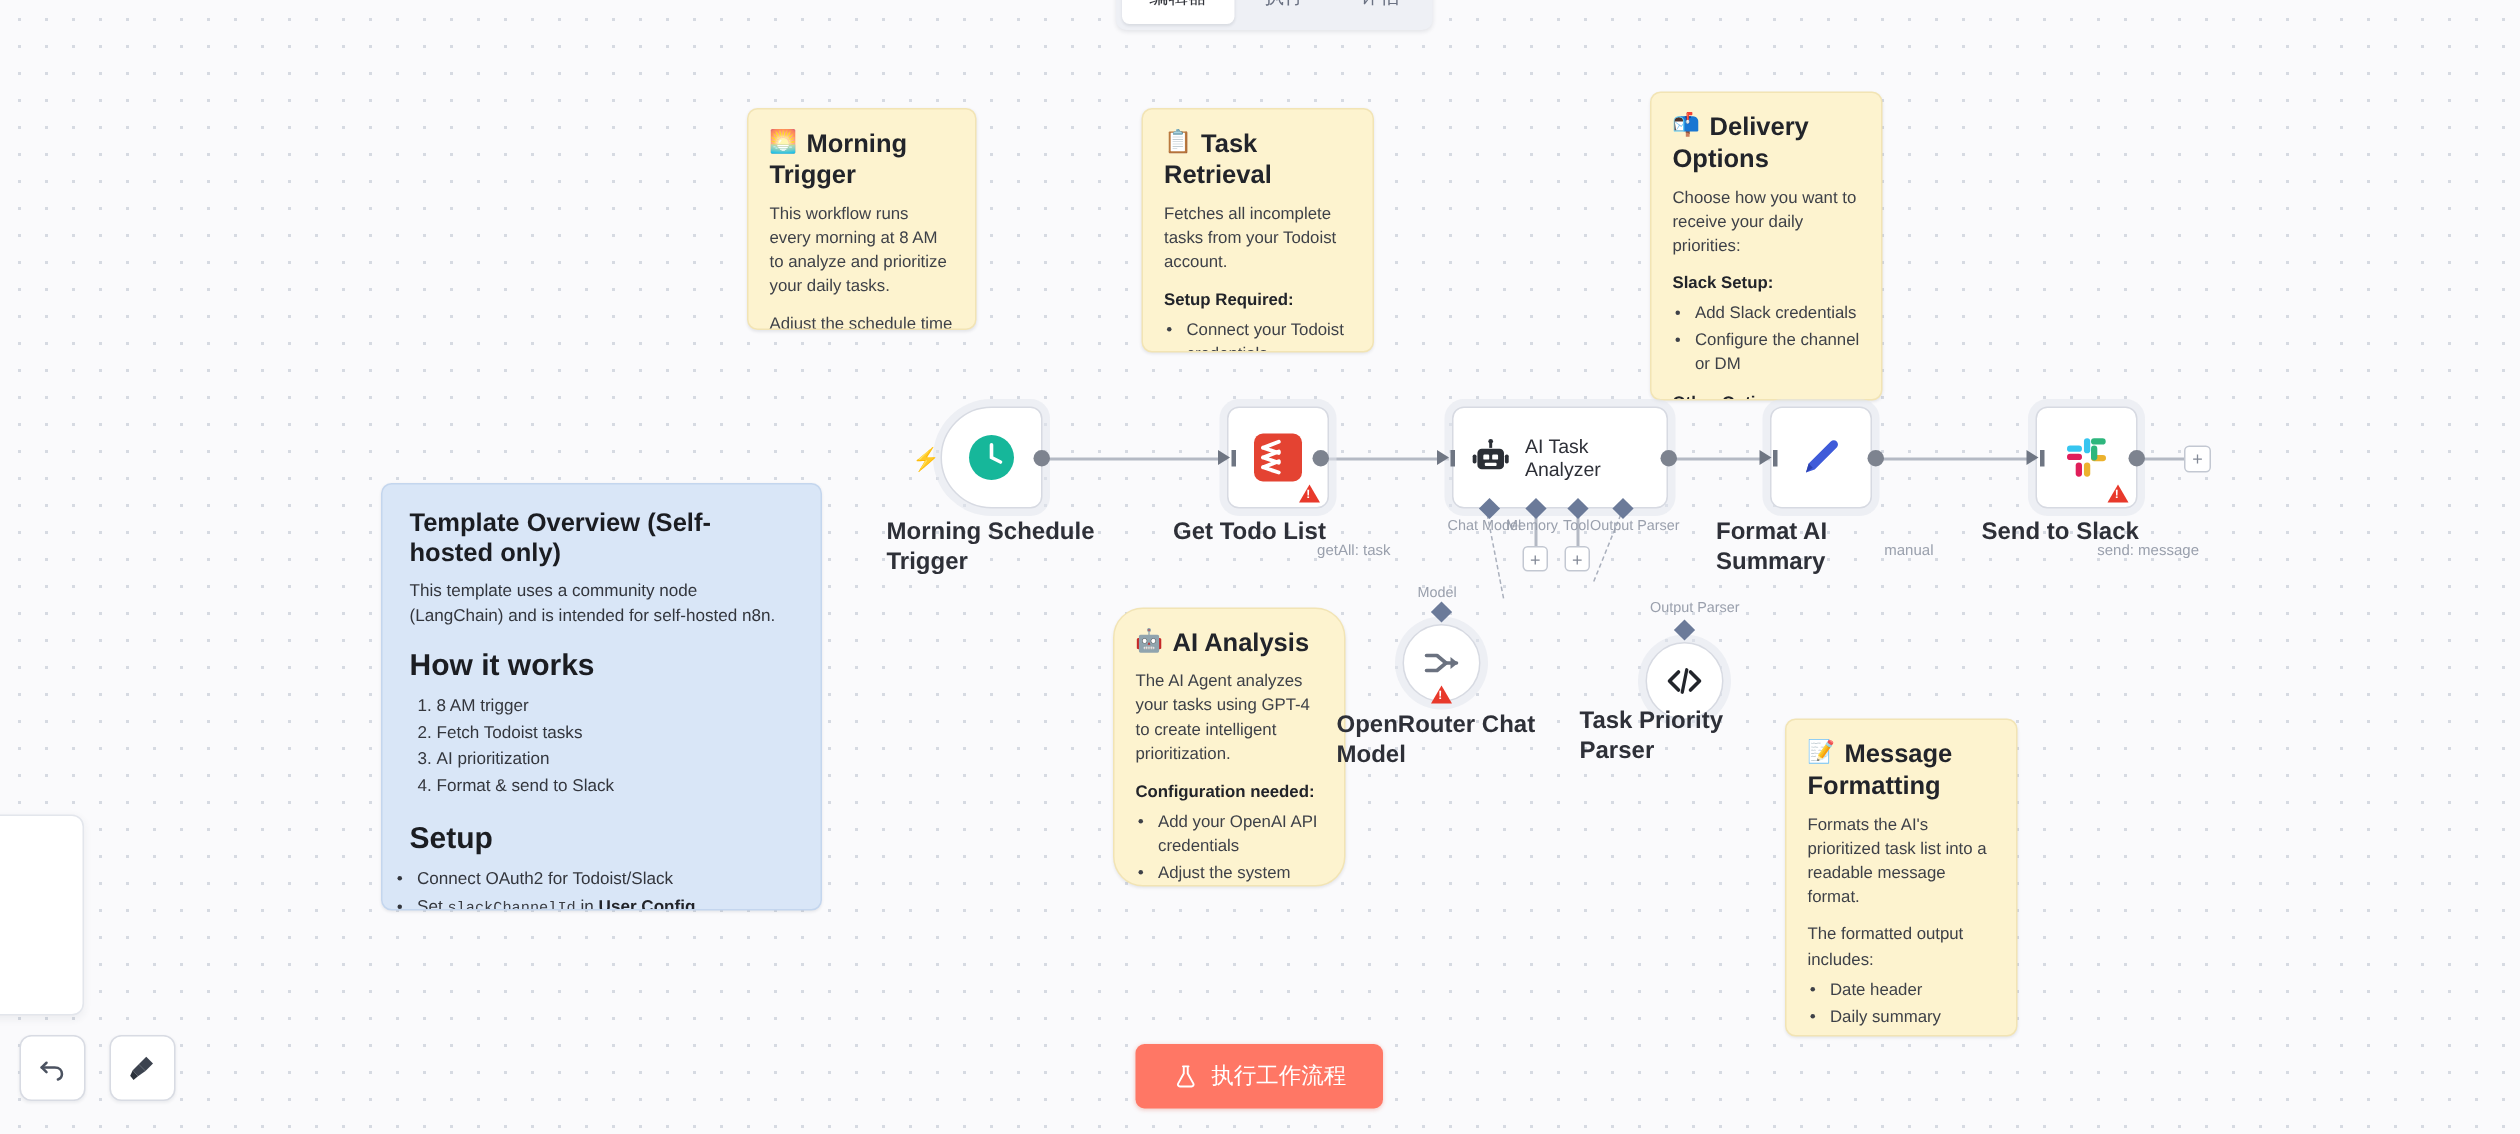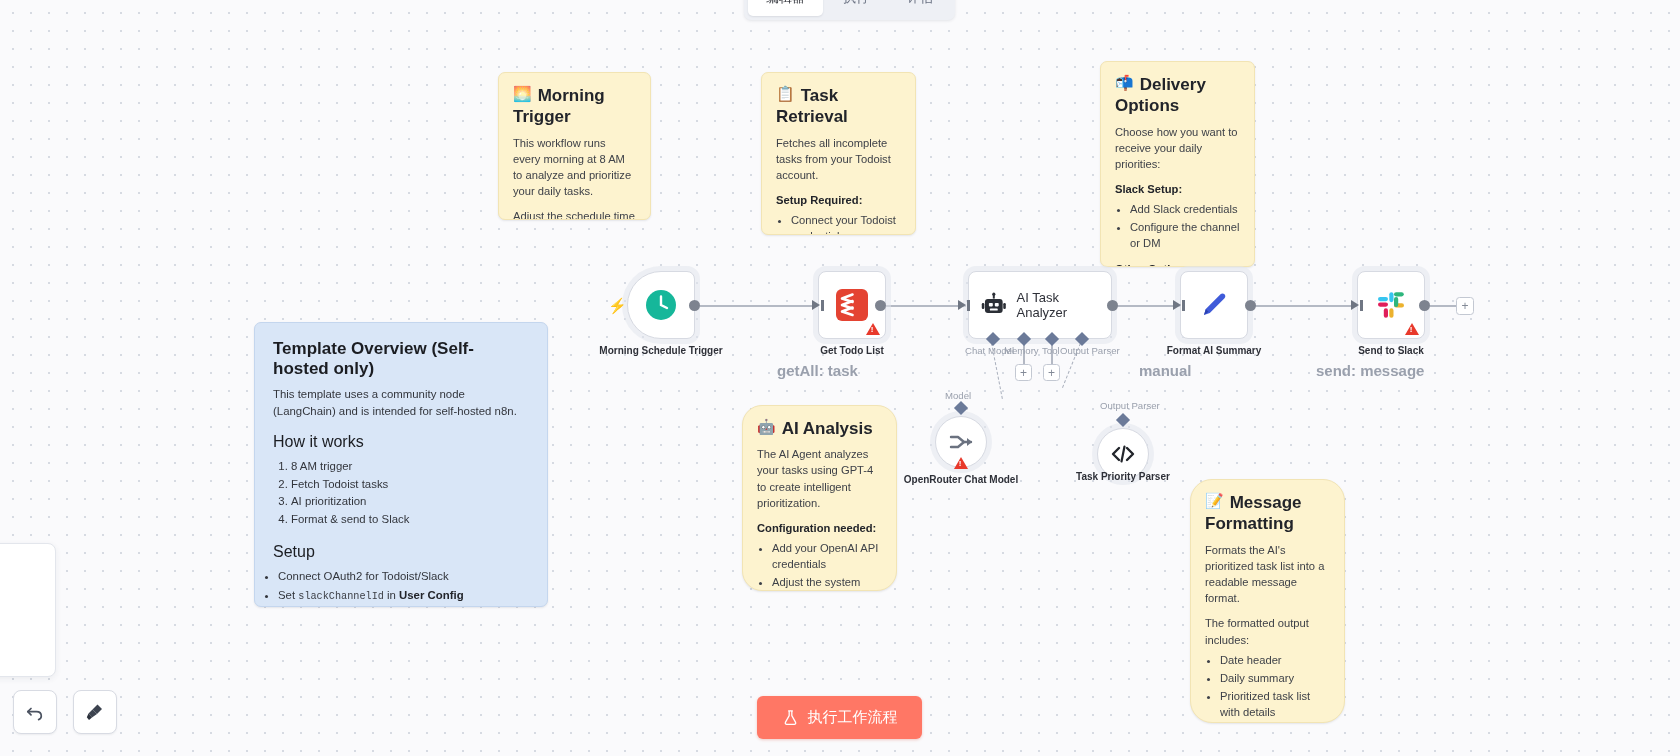--- a/index.html
+++ b/index.html
@@ -60,21 +60,21 @@
   .sticky b { font-weight: 700; color: #22242a; text-align: right; }
   .sticky ul { margin: 0 0 9px 15px; }
   .sticky ul li { font-size: 11.2px; line-height: 1.42; margin-bottom: 2px; color: #3e4148; }
 
   
   .sticky.blue {
     background: #d9e6f7;
     border: 1px solid #c4d6ee;
   }
   .sticky.blue h2 { font-size: 17px; font-weight: 700; color: #1b1d22; margin-bottom: 7px; }
-  .sticky.blue h3 { font-size: 16px; font-weight: 400; color: #1b1d22; margin: 14px 0 7px 0; }
+  .sticky.blue h3 { font-size: 20px; font-weight: 700; color: #1b1d22; margin: 14px 0 7px 0; }
   .sticky.blue p { font-size: 11.4px; color: #33363d; margin-bottom: 0; }
   .sticky.blue ol { margin: 0 0 0 18px; }
   .sticky.blue ol li, .sticky.blue ul li { font-size: 11.4px; line-height: 1.55; color: #33363d; }
   .sticky.blue ul { margin-left: 5px; }
   code.mono { font-family: "Liberation Mono", monospace; font-size: 10.2px; color: #3b3e45; }
 
   
   .node {
     position: absolute;
     width: 68px; height: 68px;
@@ -82,30 +82,30 @@
     border: 1.4px solid #d7dae2;
     border-radius: 8px;
     display: flex; align-items: center; justify-content: center;
     box-shadow: 0 0 0 5px rgba(226,229,236,.55);
     z-index: 10;
   }
   .node.trigger { border-radius: 34px 8px 8px 34px; }
   .node-label {
     position: absolute;
     top: 74px; left: 50%; transform: translateX(-50%);
-    width: 140px; text-align: center;
-    font-size: 10px; font-weight: 700; color: #2e3038;
+    width: 140px; 
+    font-size: 16px; font-weight: 700; color: #2e3038;
     line-height: 1.25;
     z-index: 11;
   }
   .node-sub {
     position: absolute;
     top: 50px; left: 50%; transform: translateX(-50%);
-    width: 150px; text-align: left;
-    font-size: 15px; color: #9aa0ad; font-weight: 700;
+    width: 150px; text-align: right;
+    font-size: 10px; color: #9aa0ad; font-weight: 400;
     z-index: 11;
   }
   .wide { width: 144px !important; }
   .wide .inner-row { display: flex; align-items: center; gap: 10px; padding-left: 12px; width: 100%; }
   .wide .node-title { font-size: 13px; color: #2e3038; font-weight: 400; }
 
   .warn {
     position: absolute; right: 5px; bottom: 3px;
     width: 0; height: 0;
     border-left: 7px solid transparent;
@@ -282,21 +282,21 @@
     </span>
     <p>The AI Agent analyzes your tasks using GPT-4 to create intelligent prioritization.</p>
     <p class="tight"><b>Configuration needed:</b></p>
     <ul>
       <li>Add your OpenAI API credentials</li>
       <li>Adjust the system prompt if you want different prioritization criteria</li>
 
     </ul>
   </div>
 
-  <div class="sticky" style="left:1190px; top:479px; width:155px; height:244px;border-radius:22px;">
+  <div class="sticky" style="left:1190px; top:479px; width:155px; height:212px;">
     <span class="st-head">
       <span class="emo">📝</span><span>Message Formatting</span>
     </span>
     <p>Formats the AI's prioritized task list into a readable message format.</p>
     <p class="tight">The formatted output includes:</p>
     <ul>
       <li>Date header</li>
       <li>Daily summary</li>
       <li>Prioritized task list with details</li>
 

